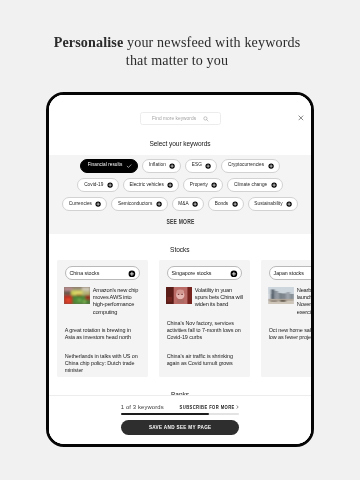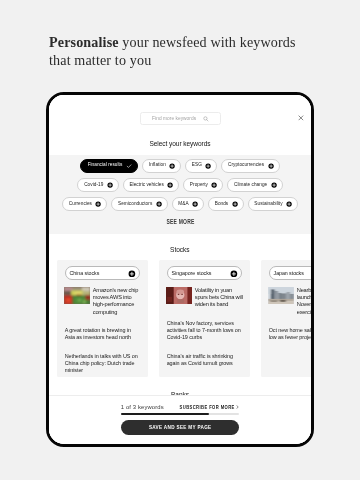--- a/index.html
+++ b/index.html
@@ -4,21 +4,21 @@
 <title>Personalise your newsfeed</title>
 <style>
   html,body{margin:0;padding:0;}
   body{width:360px;height:480px;background:#f1f1f1;font-family:"Liberation Sans",sans-serif;
        -webkit-font-smoothing:antialiased;overflow:hidden;}
   .page{position:relative;width:360px;height:480px;}
 
   
   .headline{position:absolute;left:49px;top:33px;width:256px;
             font-family:"Liberation Serif",serif;font-size:14.1px;line-height:18.2px;
-            color:#2b2b2b;letter-spacing:0.01em;}
+            color:#2b2b2b;letter-spacing:0.01em;text-align:center;}
   .headline b{font-weight:700;}
 
   
   .device{position:absolute;left:45.6px;top:92.2px;width:268.8px;height:354.8px;
           border:3px solid #050505;border-radius:18px;background:#fff;
           box-sizing:border-box;overflow:hidden;}
   .screen{position:absolute;inset:0;background:#fff;overflow:hidden;}
 
   
   .mhead{position:absolute;left:0;top:0;right:0;height:35.5px;background:#fff;

